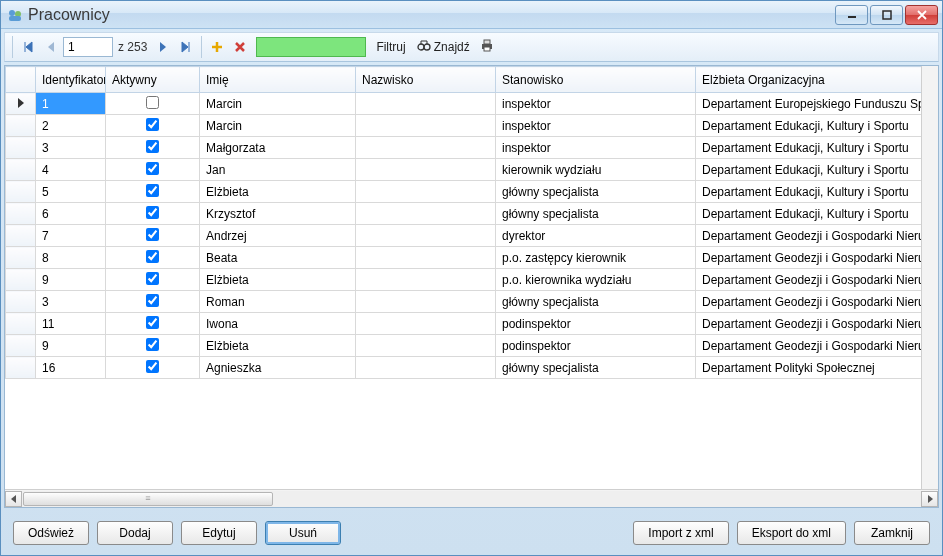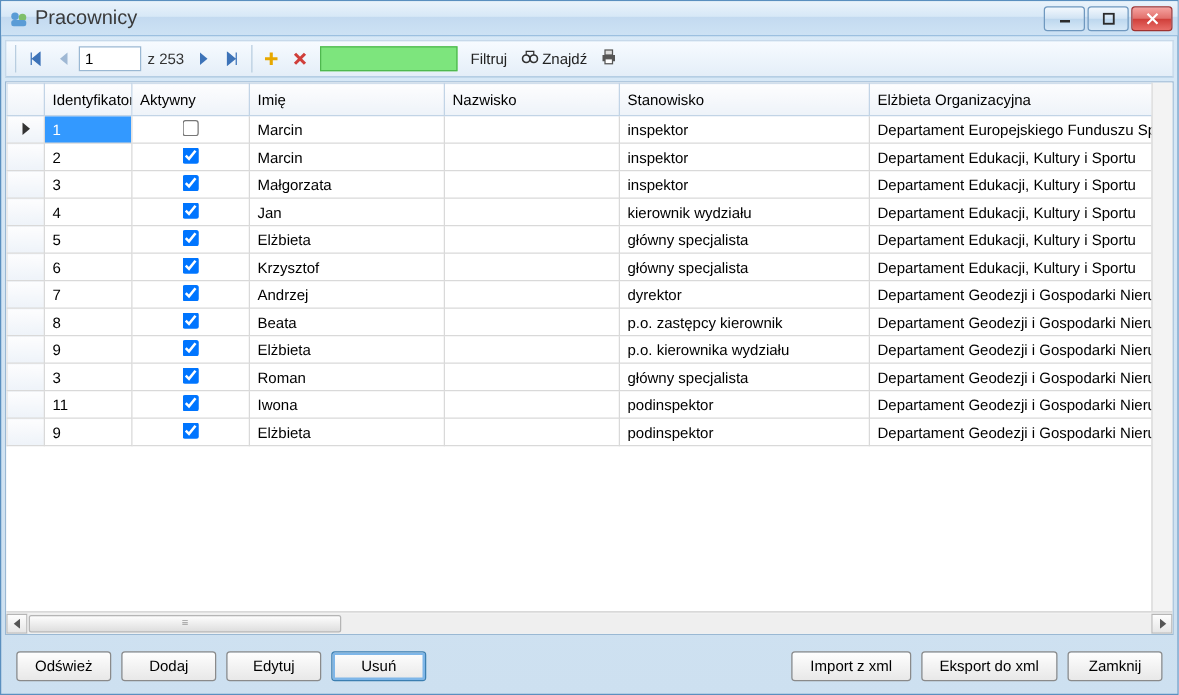--- a/index.html
+++ b/index.html
@@ -439,20 +439,29 @@
               </tr>
               <tr>
                 <td class="rowhdr"></td>
                 <td class="cell-id">9</td>
                 <td class="chkcell"><input type="checkbox" checked="" style=""></td>
                 <td>Elżbieta</td>
                 <td class="faded"></td>
                 <td>podinspektor</td>
                 <td>Departament Geodezji i Gospodarki Nieru</td>
               </tr>
+              <tr>
+                <td class="rowhdr"></td>
+                <td class="cell-id">16</td>
+                <td class="chkcell"><input type="checkbox" checked="" style=""></td>
+                <td>Agnieszka</td>
+                <td class="faded"></td>
+                <td>główny specjalista</td>
+                <td>Departament Polityki Społecznej</td>
+              </tr>
             </tbody>
         </table>
       </div>
       <div class="vscroll"></div>
     </div>
     <div class="hscroll">
       <div class="arrow">
         <svg width="8" height="8">
             <path d="M6 0L1 4l5 4z" fill="#555"></path>
           </svg>

